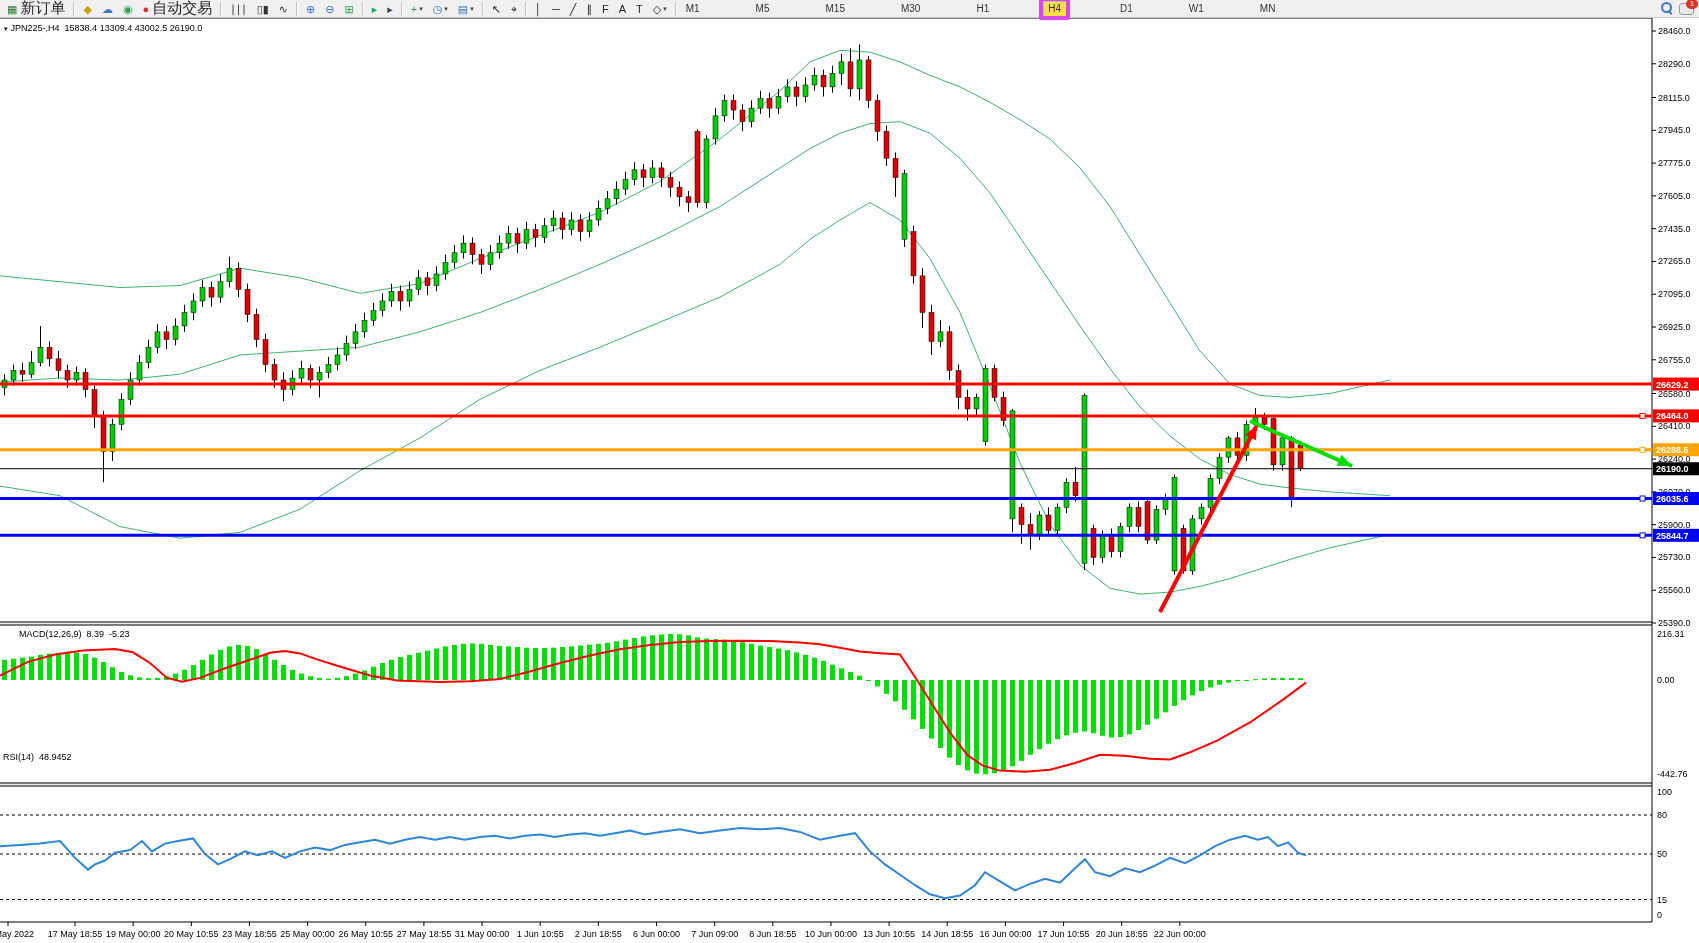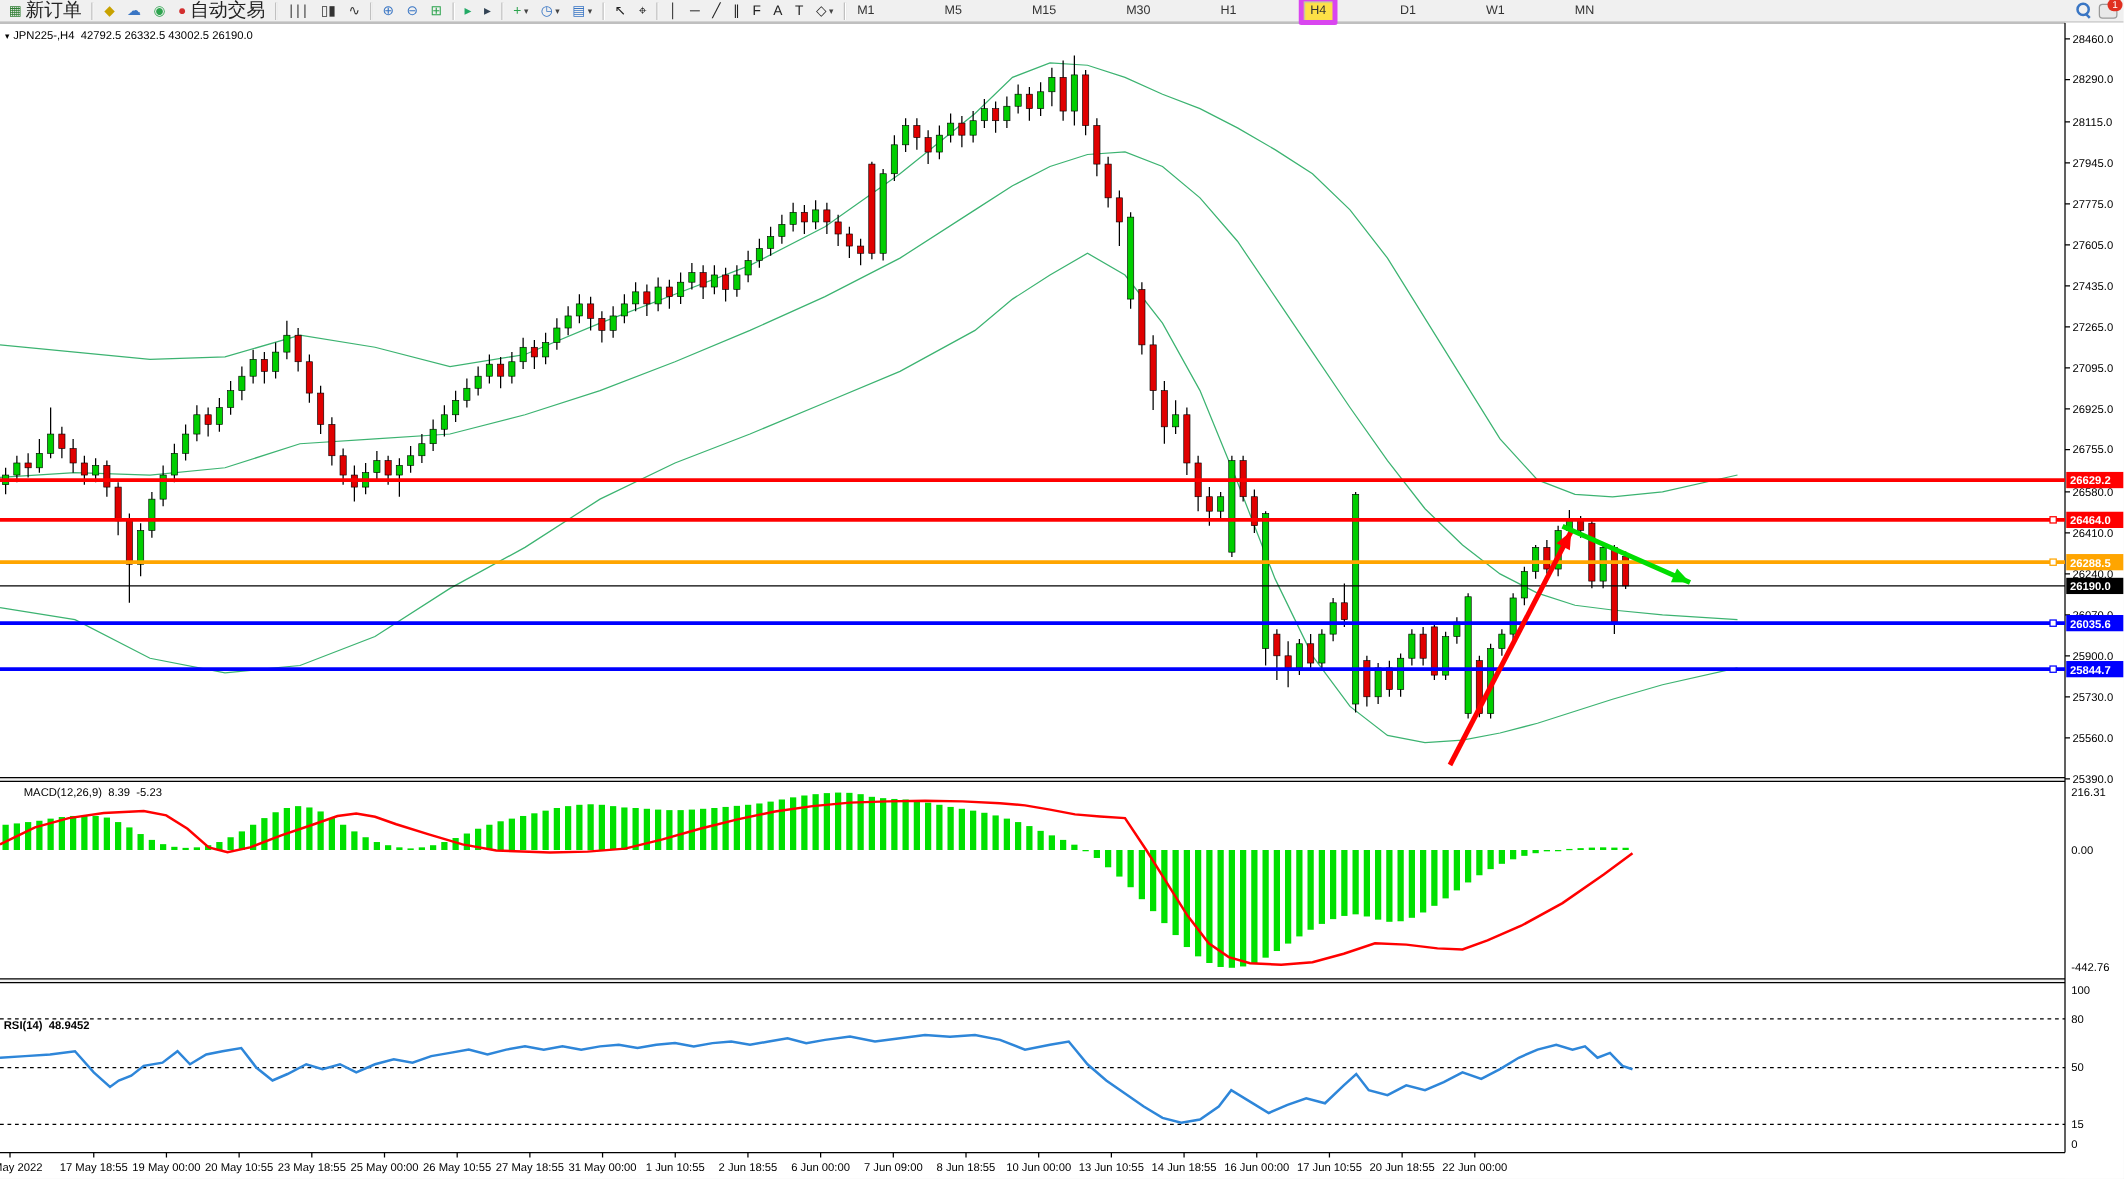--- a/index.html
+++ b/index.html
@@ -22,21 +22,21 @@
     color:#fff;font-size:8px;text-align:center;line-height:10px;padding:0 1px;}
   #search-icon{width:12px;height:12px;position:relative;}
   #search-icon .lens{position:absolute;left:0;top:0;width:7px;height:7px;border:2px solid #3a76c4;border-radius:50%;}
   #search-icon .stick{position:absolute;left:8px;top:8px;width:5px;height:2px;background:#3a76c4;transform:rotate(45deg);transform-origin:0 0;}
   
   #chart-wrap{position:absolute;left:0;top:18px;width:1699px;height:925px;background:#fff;}
   #chart-svg{position:absolute;left:0;top:0;}
   .overlay-label{position:absolute;font-size:9px;color:#000;white-space:nowrap;z-index:5;}
   #symbol-header{left:4px;top:5px;}
   #macd-header{left:19px;top:611px;}
-  #rsi-header{left:3px;top:797px;font-weight:bold;}
+  #rsi-header{left:3px;top:734px;}
   .tri{display:inline-block;font-size:7px;color:#000;margin-right:3px;}
 </style>
 </head>
 <body>
 <div id="app">
 
   <div id="toolbar">
     <span id="tb-buttons" style="display:flex;align-items:center;">
         <span class="tb-btn">
           <span class="tb-glyph" style="color: rgb(46, 125, 50);">▦</span>
@@ -751,22 +751,22 @@
           <text x="1063.55" y="919" fill="#000" text-anchor="middle">17 Jun 10:55</text>
           <line x1="1121.7" y1="904" x2="1121.7" y2="908" stroke="#000"></line>
           <text x="1121.7" y="919" fill="#000" text-anchor="middle">20 Jun 18:55</text>
           <line x1="1179.85" y1="904" x2="1179.85" y2="908" stroke="#000"></line>
           <text x="1179.85" y="919" fill="#000" text-anchor="middle">22 Jun 00:00</text>
         </g>
       </svg>
 
     <div class="overlay-label" id="symbol-header">
       <span class="tri">▾</span><span>JPN225-,H4</span>&nbsp;
-      <span>42792.5</span>
-      <span>26332.5</span>
+      <span>15838.4</span>
+      <span>13309.4</span>
       <span>43002.5</span>
       <span>26190.0</span>
     </div>
 
     <div class="overlay-label" id="macd-header">
       <span>MACD(12,26,9)</span>&nbsp;
       <span>8.39</span>&nbsp;
       <span>-5.23</span>
     </div>
 

